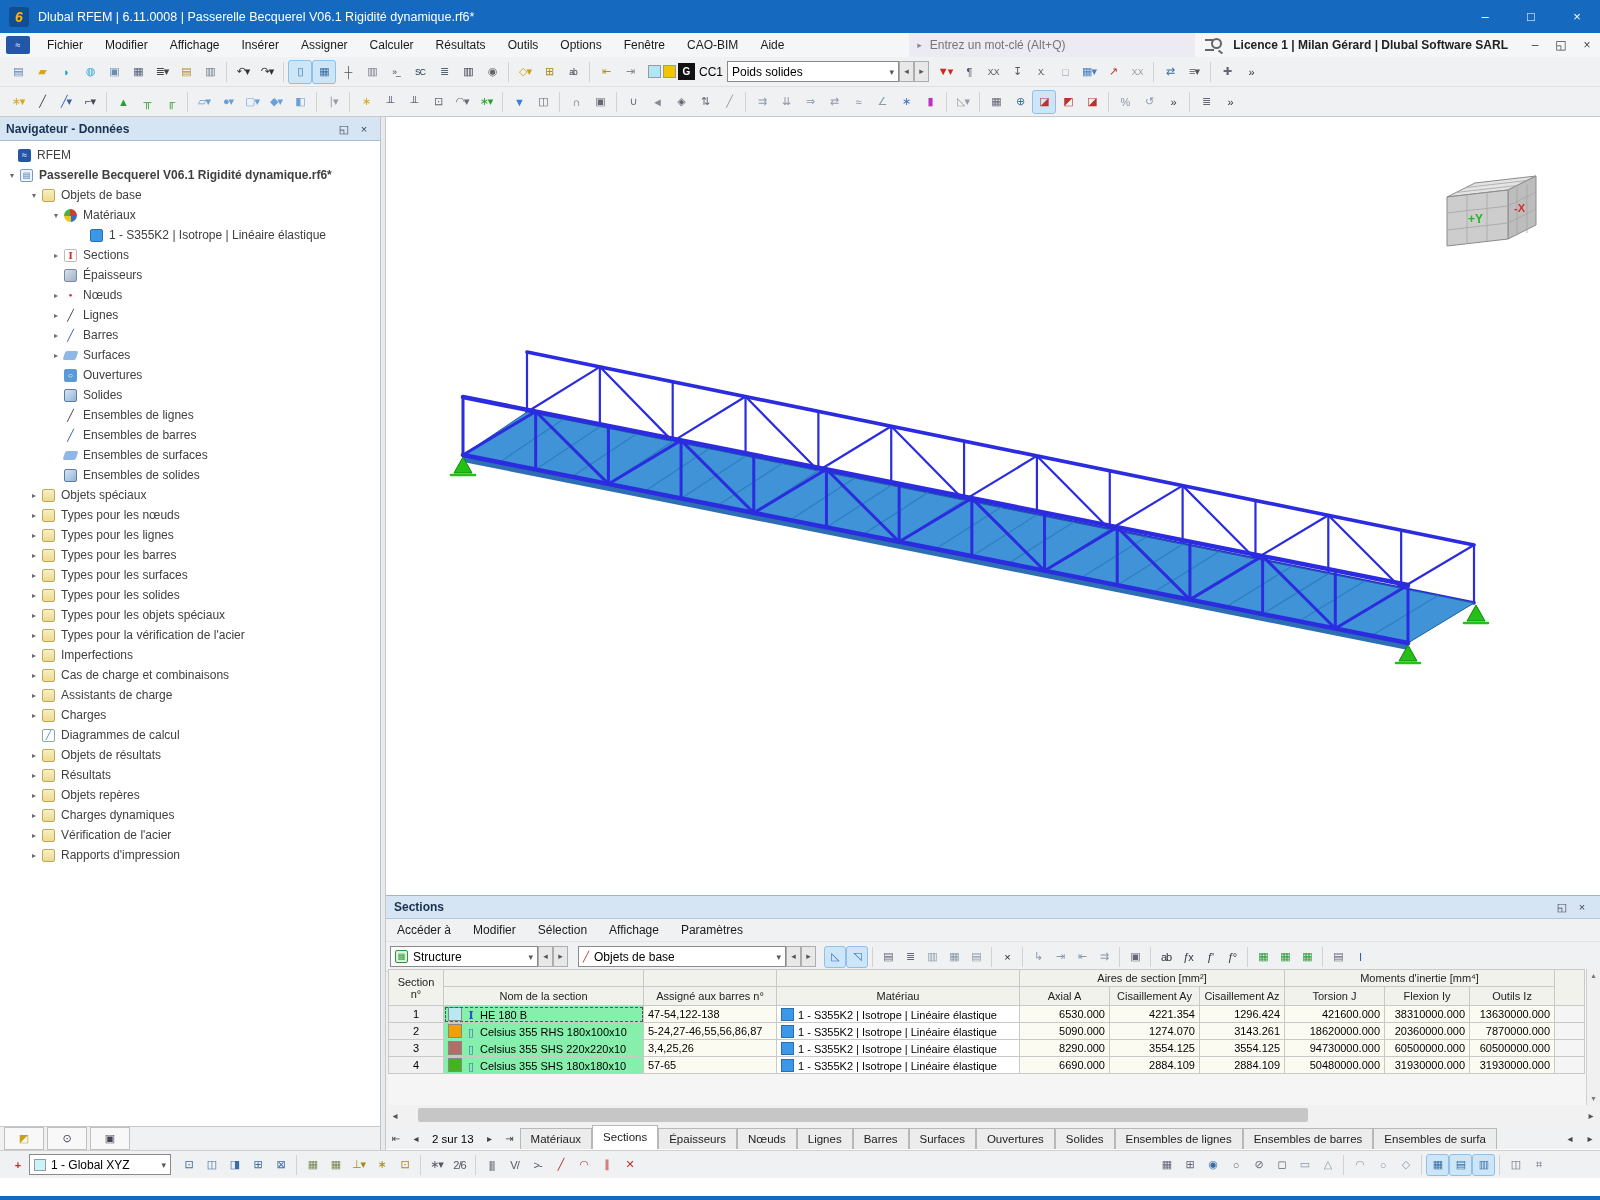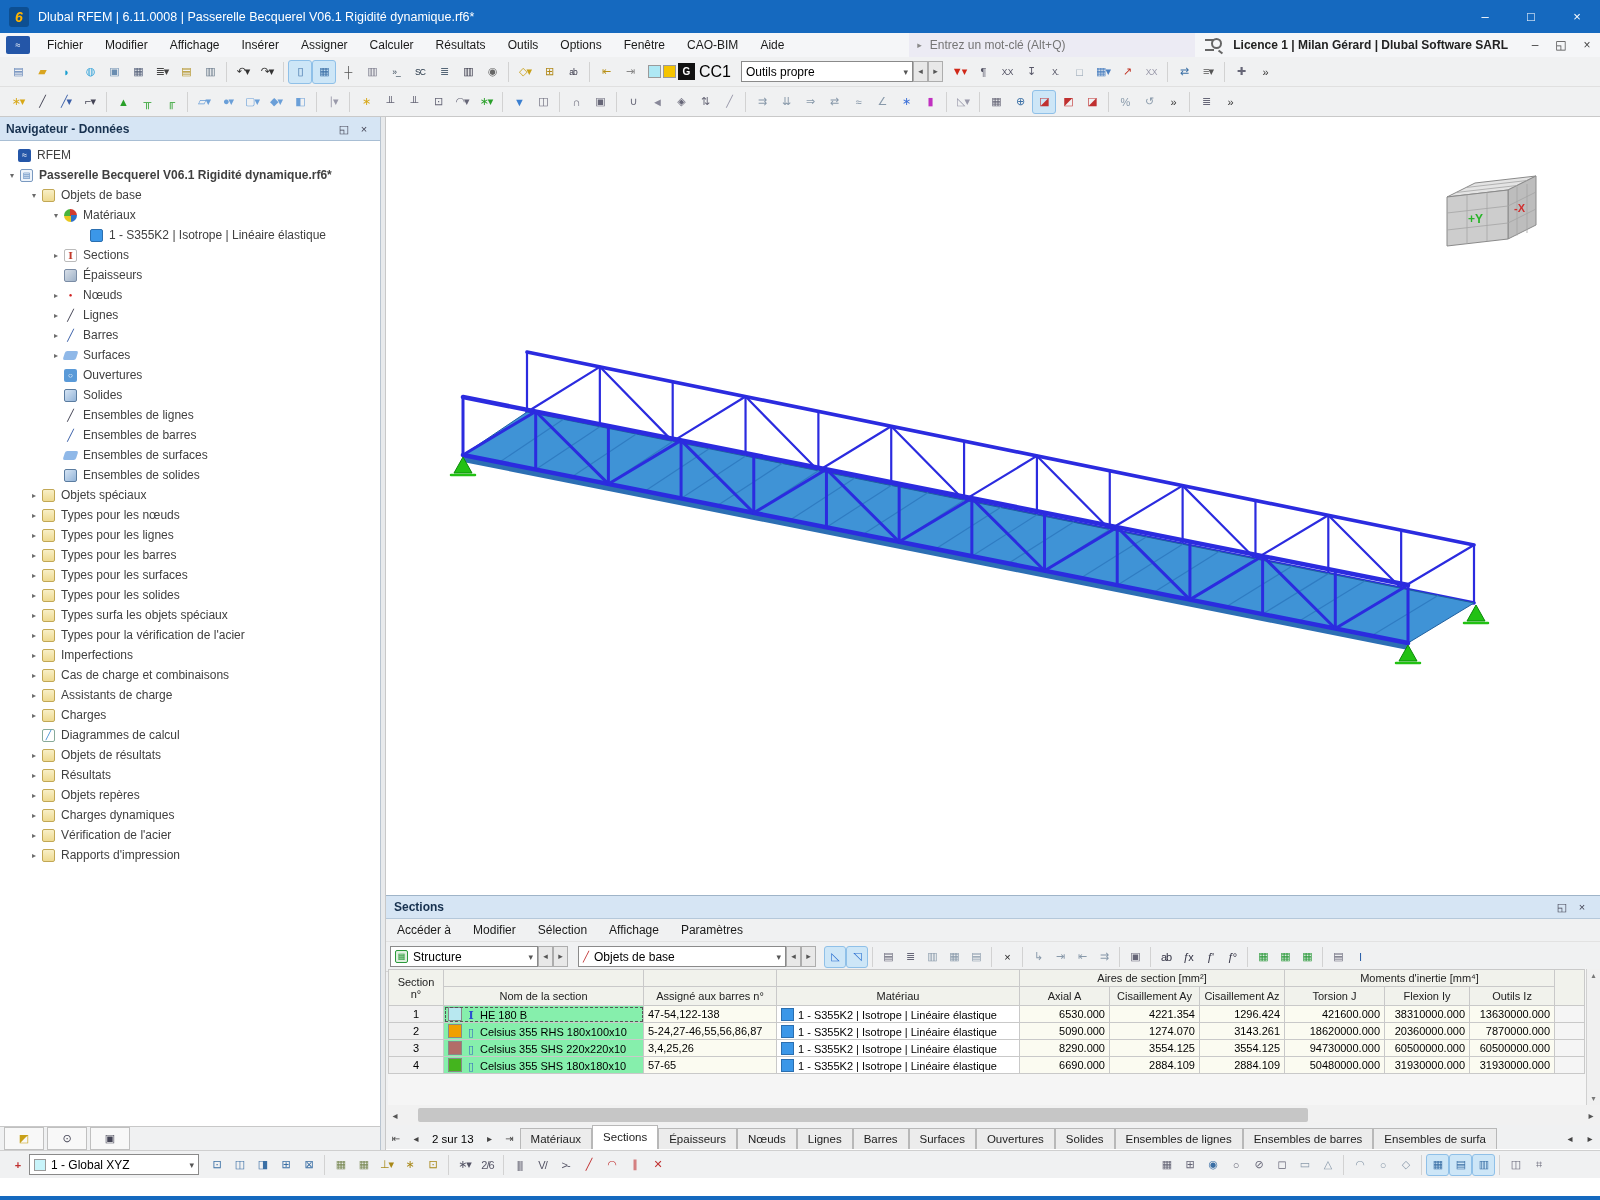--- a/index.html
+++ b/index.html
@@ -37,21 +37,21 @@
   #toolbar1{top:57px;border-bottom:1px solid #e0e0e0}
   #toolbar2{top:87px;border-bottom:1px solid #c9c9c9}
   .tbi{width:24px;height:24px;display:inline-flex;align-items:center;justify-content:center;font-size:11px;
        color:#333;border-radius:3px;flex:0 0 auto;letter-spacing:-1px}
   .tbi.hl{background:#cde6f7;border:1px solid #8fc0e8;box-sizing:border-box}
   .tbi.sm{font-size:8.5px}
   .tbsep{width:0;height:20px;border-left:1px solid #d2d2d2;margin:0 4px;flex:0 0 auto}
   .swatch{width:13px;height:13px;display:inline-block;border:1px solid #9a9a9a;box-sizing:border-box;flex:0 0 auto}
   #cc-g{width:17px;height:17px;background:#111;color:#fff;font-size:10px;font-weight:bold;text-align:center;
         line-height:17px;margin:0 4px 0 2px;flex:0 0 auto}
-  #cc-label{font-size:16px;margin-right:10px}
+  #cc-label{font-size:12px;margin-right:4px}
   .combo{display:flex;align-items:center;background:#fff;border:1px solid #8a8a8a;height:21px;font-size:12px;
          padding:0 4px;box-sizing:border-box}
   .combo .arrow{margin-left:auto;color:#555;font-size:9px;padding-left:6px}
   .spin{width:15px;height:21px;border:1px solid #adadad;background:#e8e8e8;text-align:center;line-height:19px;
         font-size:9px;color:#555;box-sizing:border-box;flex:0 0 auto}
   
   #navigator{left:0;top:117px;width:381px;height:1009px;background:#fff;border-right:1px solid #b8c4d0;box-sizing:border-box}
   #nav-header{height:23px;background:#d6e5f4;border-bottom:1px solid #a8bed4;display:flex;align-items:center;
               font-size:12px;font-weight:bold;color:#17314f;padding:0 6px}
   #nav-header .hbtn{margin-left:auto}
@@ -213,21 +213,21 @@
         <span class="tbi sm" style="color: rgb(51, 51, 68);">ab</span>
         <span class="tbsep"></span>
         <span class="tbi" style="color: rgb(184, 144, 24);">⇤</span>
         <span class="tbi" style="color: rgb(136, 136, 136);">⇥</span>
       </span>
     <span class="swatch" style="background:#aee8f4;margin-left:6px"></span>
     <span class="swatch" style="background:#f5c400;margin-left:2px"></span>
     <span id="cc-g">G</span>
     <span id="cc-label">CC1</span>
     <span class="combo" style="width:172px">
-      <span>Outils propre</span>
+      <span>Poids solides</span>
       <span class="arrow">▾</span>
     </span>
     <span class="spin">◂</span>
     <span class="spin">▸</span>
     <span style="display:flex;align-items:center;margin-left:4px">
 
     <span class="tbi" style="color: rgb(208, 40, 24);">▼▾</span>
         <span class="tbi" style="color: rgb(85, 85, 102);">¶</span>
         <span class="tbi sm" style="color: rgb(85, 85, 102);">X.X</span>
         <span class="tbi" style="color: rgb(85, 85, 102);">↧</span>
@@ -476,21 +476,21 @@
           <span class="tpad" style="width: 26px;"></span>
           <span class="tarrow">▸</span>
           <span class="ic ic-folder"></span>
           <span class="tlabel">Types pour les solides</span>
         </div>
 
         <div class="trow">
           <span class="tpad" style="width: 26px;"></span>
           <span class="tarrow">▸</span>
           <span class="ic ic-folder"></span>
-          <span class="tlabel">Types surfa les objets spéciaux</span>
+          <span class="tlabel">Types pour les objets spéciaux</span>
         </div>
 
         <div class="trow">
           <span class="tpad" style="width: 26px;"></span>
           <span class="tarrow">▸</span>
           <span class="ic ic-folder"></span>
           <span class="tlabel">Types pour la vérification de l'acier</span>
         </div>
 
         <div class="trow">
@@ -877,21 +877,21 @@
           <span class="stab">Ensembles de barres</span>
           <span class="stab">Ensembles de surfa</span>
         </span>
       <span class="tnav" style="margin-left:auto">◂</span>
       <span class="tnav">▸</span>
     </div>
   </div>
 
   <div class="abs" id="bottombar">
     <span class="bbi" style="color:#c03030;font-weight:bold">+</span>
-    <span class="combo" style="width:170px">
+    <span class="combo" style="width:142px">
       <span class="swatch" style="background:#c8f4fa;width:12px;height:12px;margin-right:5px"></span>
       <span>1 - Global XYZ</span>
       <span class="arrow">▾</span>
     </span>
     <span style="display:flex;align-items:center;margin-left:6px">
 
     <span class="bbi" style="color: rgb(58, 111, 165);">⊡</span>
         <span class="bbi" style="color: rgb(58, 111, 165);">◫</span>
         <span class="bbi" style="color: rgb(58, 111, 165);">◨</span>
         <span class="bbi" style="color: rgb(58, 111, 165);">⊞</span>

